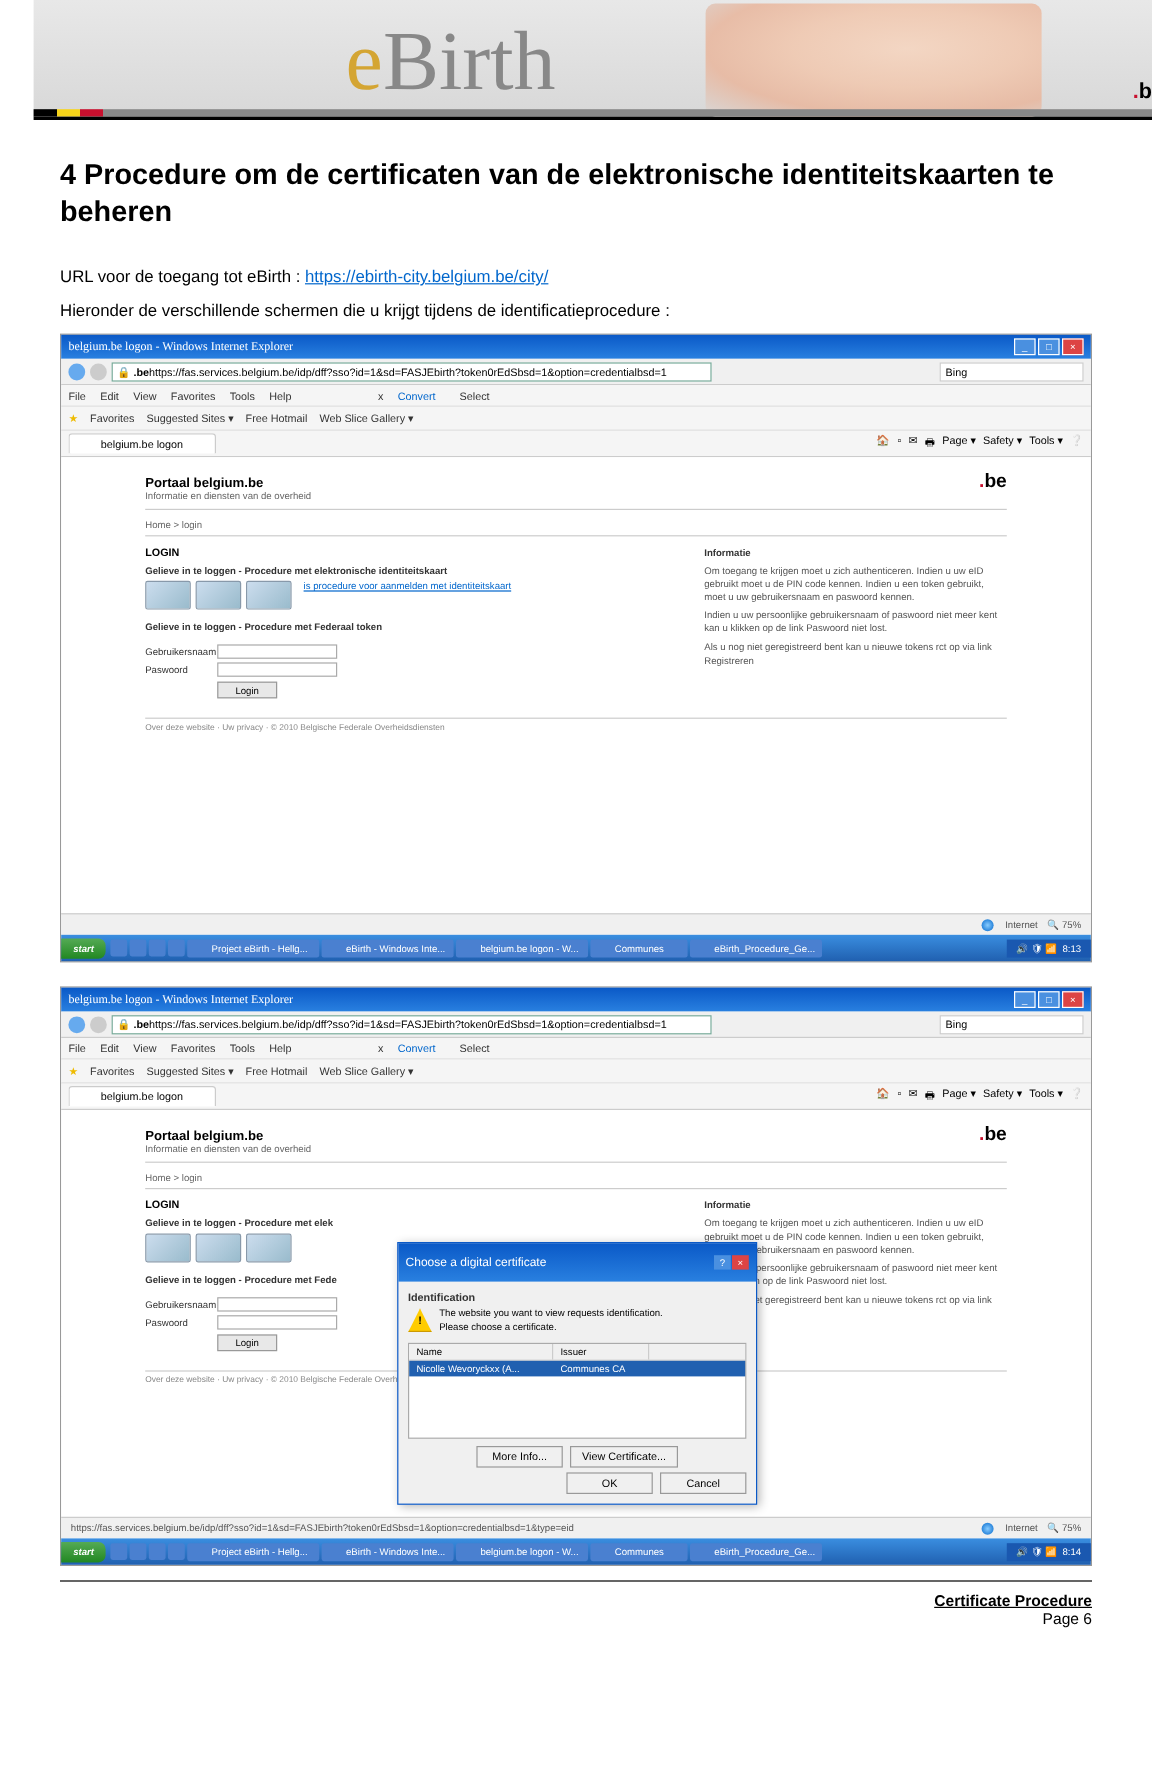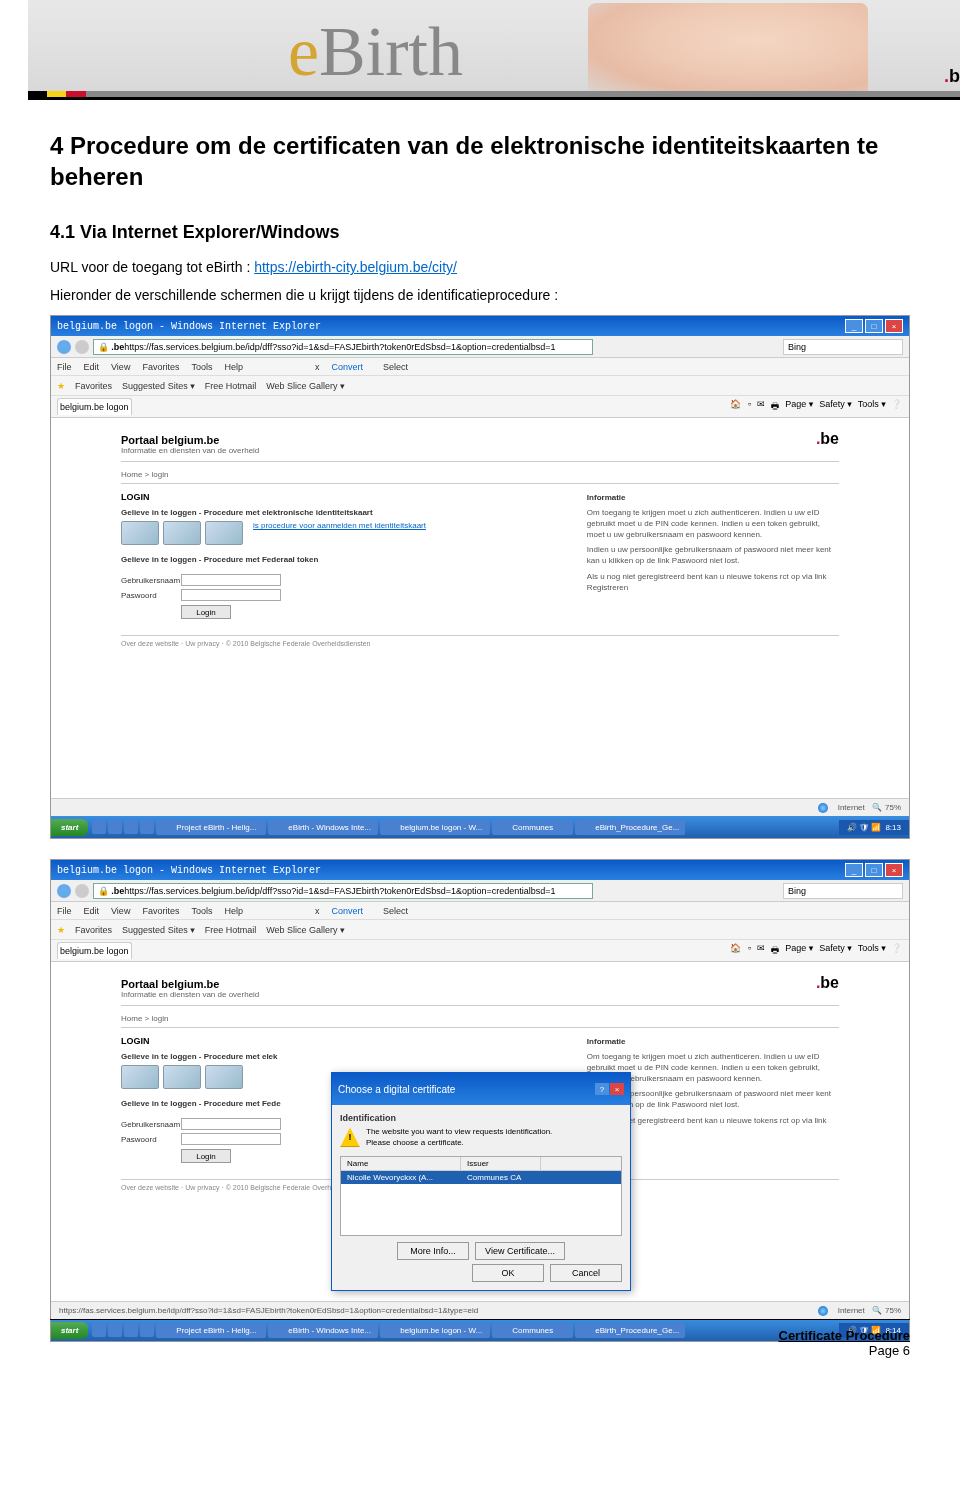--- a/index.html
+++ b/index.html
@@ -16,34 +16,34 @@
   .be-text { color: #000; }
   
   .content { padding: 30px 50px 20px 50px; min-height: 1280px; position: relative; }
   h1 { font-family: Verdana, sans-serif; font-size: 24px; font-weight: bold; color: #000; margin-bottom: 30px; line-height: 1.3; }
   h2 { font-family: Verdana, sans-serif; font-size: 18px; font-weight: bold; color: #000; margin-bottom: 16px; }
   .body-text { font-family: Verdana, sans-serif; font-size: 14px; color: #000; margin-bottom: 12px; }
   a.link { color: #0066cc; text-decoration: underline; }
   
   .screenshot { width: 860px; border: 1px solid #999; margin: 8px 0 20px 0; background: #fff; position: relative; }
   .shot-titlebar { height: 20px; background: linear-gradient(to bottom, #0a59c7 0%, #2980e0 100%); display: flex; align-items: center; padding: 0 6px; }
-  .shot-title { color: #fff; font-size: 10px; font-family: Liberation Mono, monospace; }
+  .shot-title { color: #fff; font-size: 10px; font-family: Liberation Serif, serif; }
   .shot-winbtns { margin-left: auto; display: flex; gap: 2px; }
   .winbtn { width: 18px; height: 14px; background: #4a90e0; border: 1px solid #fff; display: flex; align-items: center; justify-content: center; color: #fff; font-size: 8px; }
   .winbtn.close { background: #d44; }
   
   .shot-toolbar { height: 22px; background: #f0f0f0; border-bottom: 1px solid #ccc; display: flex; align-items: center; padding: 0 6px; gap: 4px; }
   .url-box { flex: 1; height: 16px; background: #fff; border: 1px solid #7a9; font-size: 9px; padding: 0 4px; display: flex; align-items: center; max-width: 500px; }
   .url-lock { color: #0a0; margin-right: 2px; }
   .search-box { width: 120px; height: 16px; background: #fff; border: 1px solid #ccc; font-size: 9px; padding: 0 4px; display: flex; align-items: center; margin-left: auto; }
   
   .shot-menubar { height: 18px; background: #f5f5f5; border-bottom: 1px solid #ddd; display: flex; align-items: center; padding: 0 6px; gap: 12px; font-size: 9px; color: #333; }
   .shot-favbar { height: 20px; background: #f5f5f5; border-bottom: 1px solid #ddd; display: flex; align-items: center; padding: 0 6px; gap: 10px; font-size: 9px; color: #333; }
   .shot-tabbar { height: 22px; background: #f5f5f5; border-bottom: 1px solid #ccc; display: flex; align-items: center; padding: 0 6px; font-size: 9px; }
-  .shot-tab { background: #fff; border: 1px solid #ccc; border-bottom: none; padding: 3px 2px; border-radius: 3px 3px 0 0; }
+  .shot-tab { background: #fff; border: 1px solid #ccc; border-bottom: none; padding: 3px 26px; border-radius: 3px 3px 0 0; }
   .shot-toolbar-right { margin-left: auto; display: flex; gap: 6px; font-size: 9px; }
   
   .shot-body { background: #fff; padding: 10px 70px; min-height: 260px; }
   .portal-header { border-bottom: 1px solid #ccc; padding: 6px 0; margin-bottom: 4px; }
   .portal-title { font-size: 11px; font-weight: bold; }
   .portal-sub { font-size: 8px; color: #666; }
   .portal-be { float: right; font-weight: bold; font-size: 16px; margin-top: -4px; }
   .portal-nav { font-size: 8px; color: #666; padding: 4px 0; border-bottom: 1px solid #ccc; }
   
   .portal-content { display: flex; gap: 12px; padding: 8px 0; }
@@ -110,21 +110,20 @@
     <span class="logo-e">e</span><span class="logo-birth">Birth</span>
   </div>
   <div class="be-logo">
     <span class="be-dot">.</span><span class="be-text">be</span>
   </div>
   <div class="header-stripe"></div>
 </div>
 
 <div class="content">
   <h1>4  Procedure om de certificaten van de elektronische identiteitskaarten te beheren</h1>
-  <h2>4.1  Via Internet Explorer/Windows</h2>
   <p class="body-text">
     <span>URL voor de toegang tot eBirth : </span><a class="link">https://ebirth-city.belgium.be/city/</a>
   </p>
   <p class="body-text">Hieronder de verschillende schermen die u krijgt tijdens de identificatieprocedure :</p>
 
   <div class="screenshot">
     <div class="shot-titlebar">
       <span class="shot-title">belgium.be logon - Windows Internet Explorer</span>
       <div class="shot-winbtns">
         <div class="winbtn">_</div>

